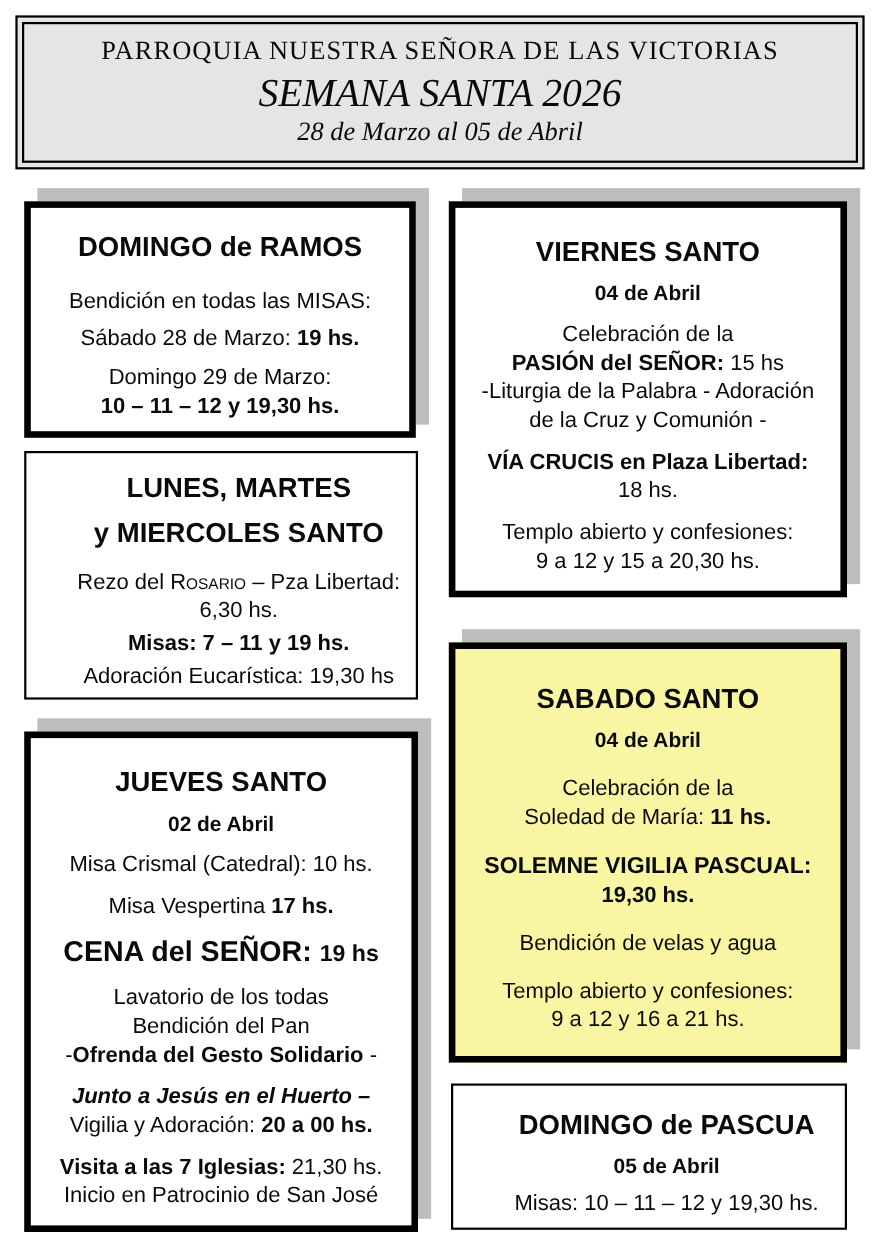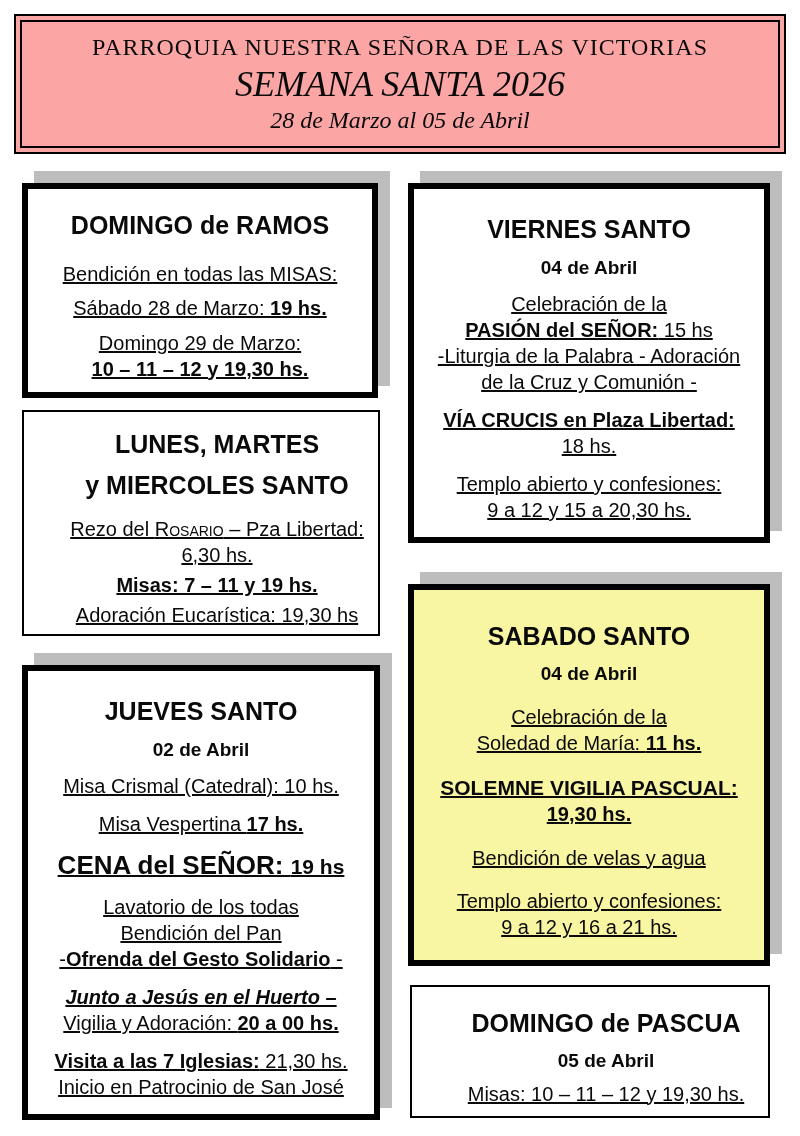--- a/index.html
+++ b/index.html
@@ -24,21 +24,21 @@
   }
 
   
   .header-frame{
     position:absolute;
     left:14px; top:14px;
     width:772px; height:140px;
     box-sizing:border-box;
     border:2px solid var(--border-color);
     padding:4px;
-    background:#fca5a5;
+    background:#e5e5e5;
   }
   .header-inner{
     box-sizing:border-box;
     width:100%; height:100%;
     border:2px solid var(--border-color);
     display:flex;
     flex-direction:column;
     justify-content:center;
     align-items:center;
     font-family:"Liberation Serif", serif;
@@ -64,21 +64,21 @@
   }
   .box.thin{ border-width:2px; }
   .box.shadowed{ box-shadow:12px -12px 0 0 var(--shadow-color); }
   .box.highlight{ background:var(--highlight-color); }
 
   .box-head{ line-height:1.15; }
   .title{ font-size:25px; font-weight:700; margin:12px; line-height:1.15; }
   .subtitle{ font-size:19px; font-weight:700; margin:0; line-height:1.25; }
 
   .para{ margin:0; }
-  .line{ line-height:1.3; white-space:nowrap;text-decoration:underline; }
+  .line{ line-height:1.3; white-space:nowrap; }
   .b{ font-weight:700; }
   .i{ font-style:italic; }
   .sc{ font-variant:small-caps; }
   .xl{ font-size:26px; font-weight:700;margin-top:31px; }
   .lg{ font-size:21px; font-weight:700; }
 
   
   #box-ramos  { left:22px;  top:183px; width:356px; height:215px; }
   #box-lunes  { left:22px;  top:410px; width:358px; height:226px;padding-left:36px; }
   #box-jueves { left:22px;  top:665px; width:358px; height:455px; }

